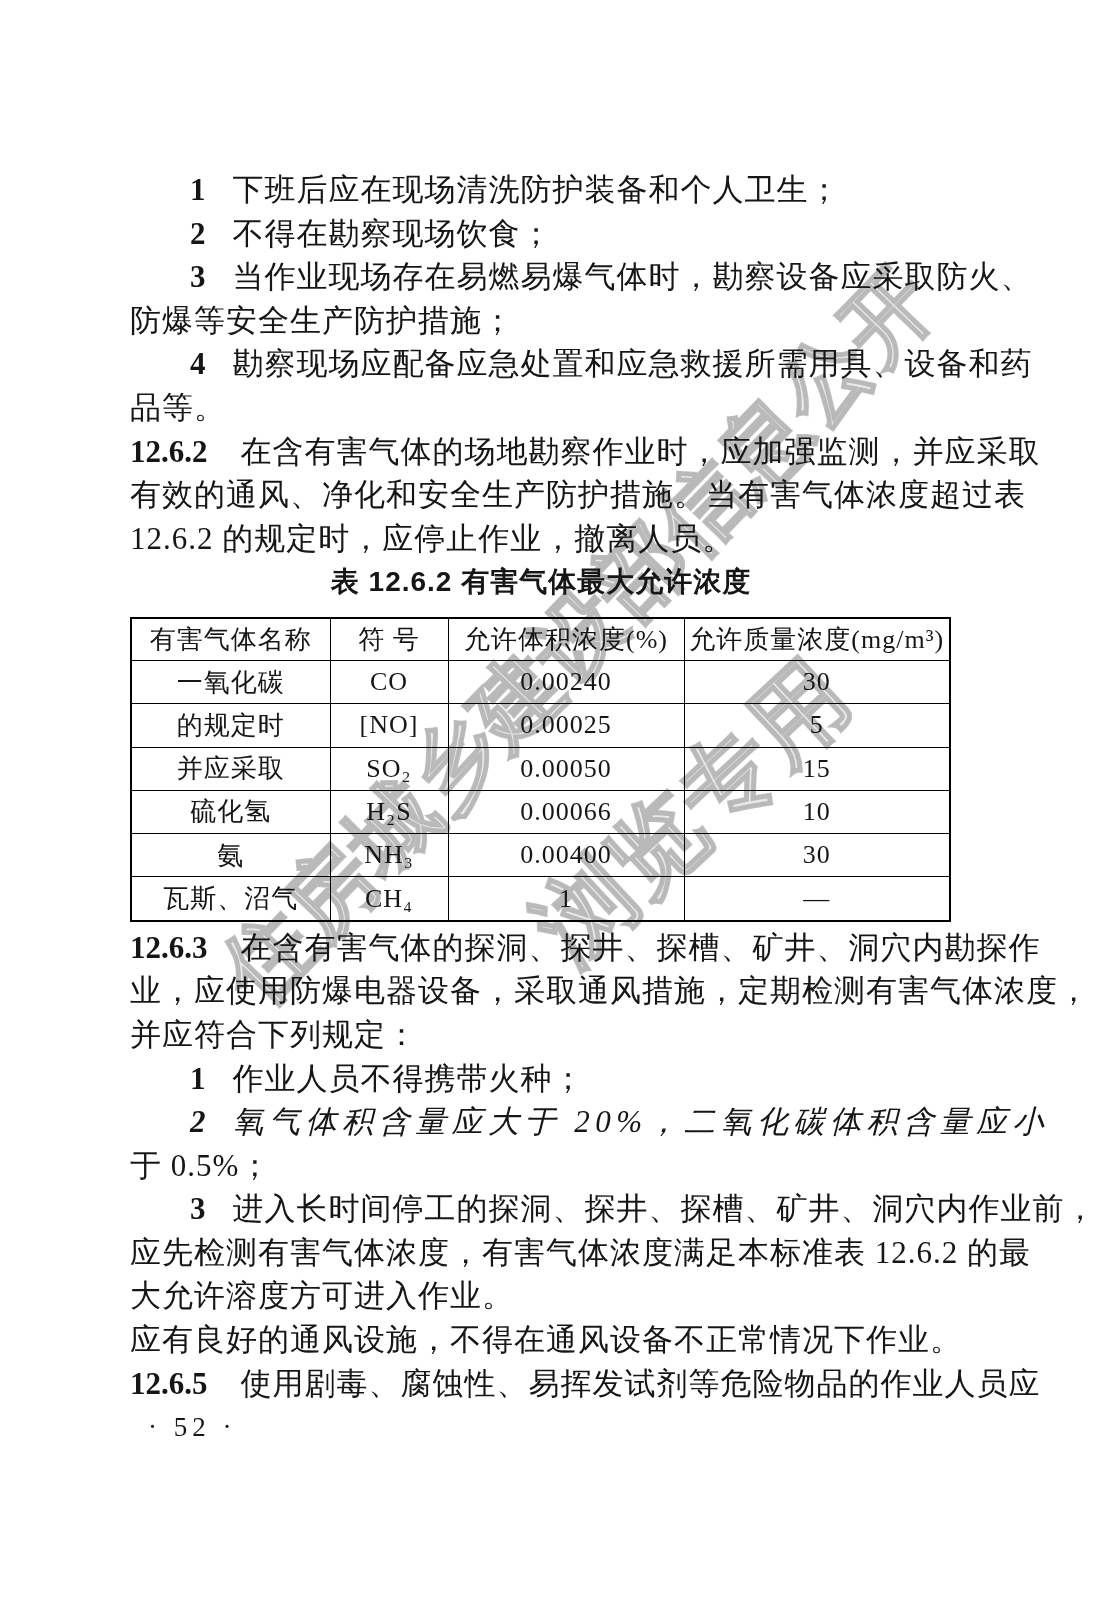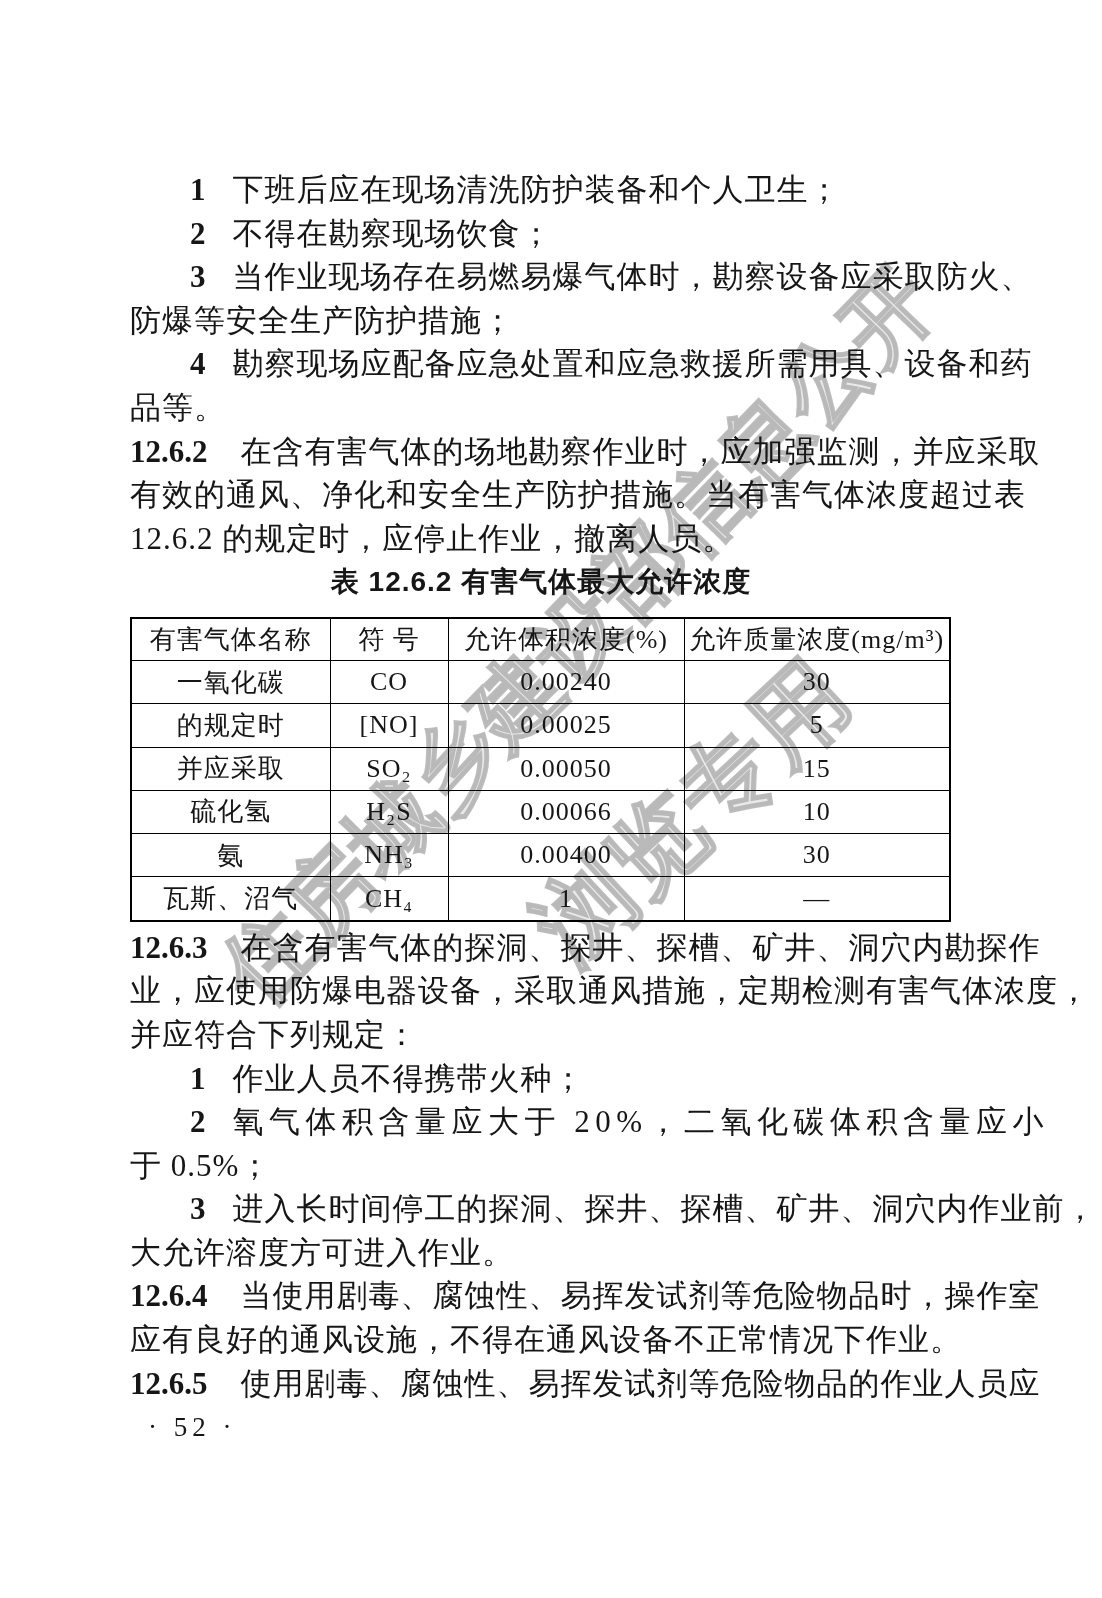--- a/index.html
+++ b/index.html
@@ -42,21 +42,21 @@
   }
   .line {
     height:43.6px; line-height:43.6px;
     font-size:31px;
     letter-spacing:1px;
     white-space:nowrap;
   }
   .li  { padding-left:60px; }          
   .n   { font-weight:bold; margin-right:27px; letter-spacing:0; }
   .sec .n { margin-right:33px; }
-  .sp  { letter-spacing:5.5px; }       
+  .sp  { letter-spacing:5.5px;font-style:italic; }       
   
   .tbl-title {
     height:43.6px; line-height:43.6px;
     text-align:center;
     font-family:"Liberation Sans","DejaVu Sans",sans-serif;
     font-weight:bold;
     font-size:28px;
     letter-spacing:1px;
     white-space:nowrap;
   }
@@ -170,22 +170,22 @@
     <div style="height:4px"></div>
 
     <div class="line sec"><span class="n">12.6.3</span><span>在含有害气体的探洞、探井、探槽、矿井、洞穴内勘探作</span></div>
     <div class="line"><span>业，应使用防爆电器设备，采取通风措施，定期检测有害气体浓度，</span></div>
     <div class="line"><span>并应符合下列规定：</span></div>
 
     <div class="line li"><span class="n">1</span><span>作业人员不得携带火种；</span></div>
     <div class="line li sp"><span class="n">2</span><span>氧气体积含量应大于 20%，二氧化碳体积含量应小</span></div>
     <div class="line"><span>于 0.5%；</span></div>
     <div class="line li"><span class="n">3</span><span>进入长时间停工的探洞、探井、探槽、矿井、洞穴内作业前，</span></div>
+    <div class="line"><span>应先检测有害气体浓度，有害气体浓度满足本标准表 12.6.2 的最</span></div>
     <div class="line"><span>大允许溶度方可进入作业。</span></div>
 
-    <div class="line sec"><span class="n">12.6.4</span><span>当使用剧毒、腐蚀性、易挥发试剂等危险物品时，操作室</span></div>
     <div class="line"><span>应有良好的通风设施，不得在通风设备不正常情况下作业。</span></div>
     <div class="line sec"><span class="n">12.6.5</span><span>使用剧毒、腐蚀性、易挥发试剂等危险物品的作业人员应</span></div>
 
     <div class="pagenum">· 52 ·</div>
 
   </div>
 </div>
 
 </body></html>

